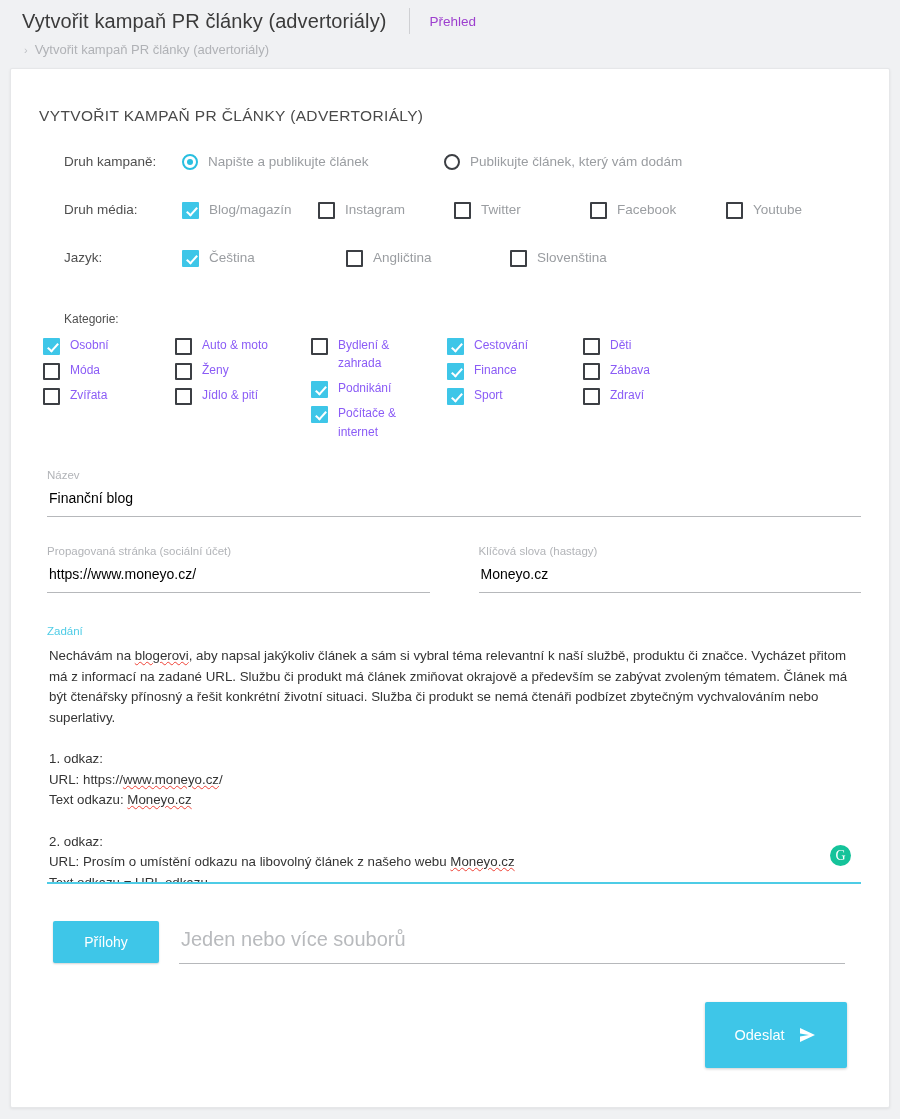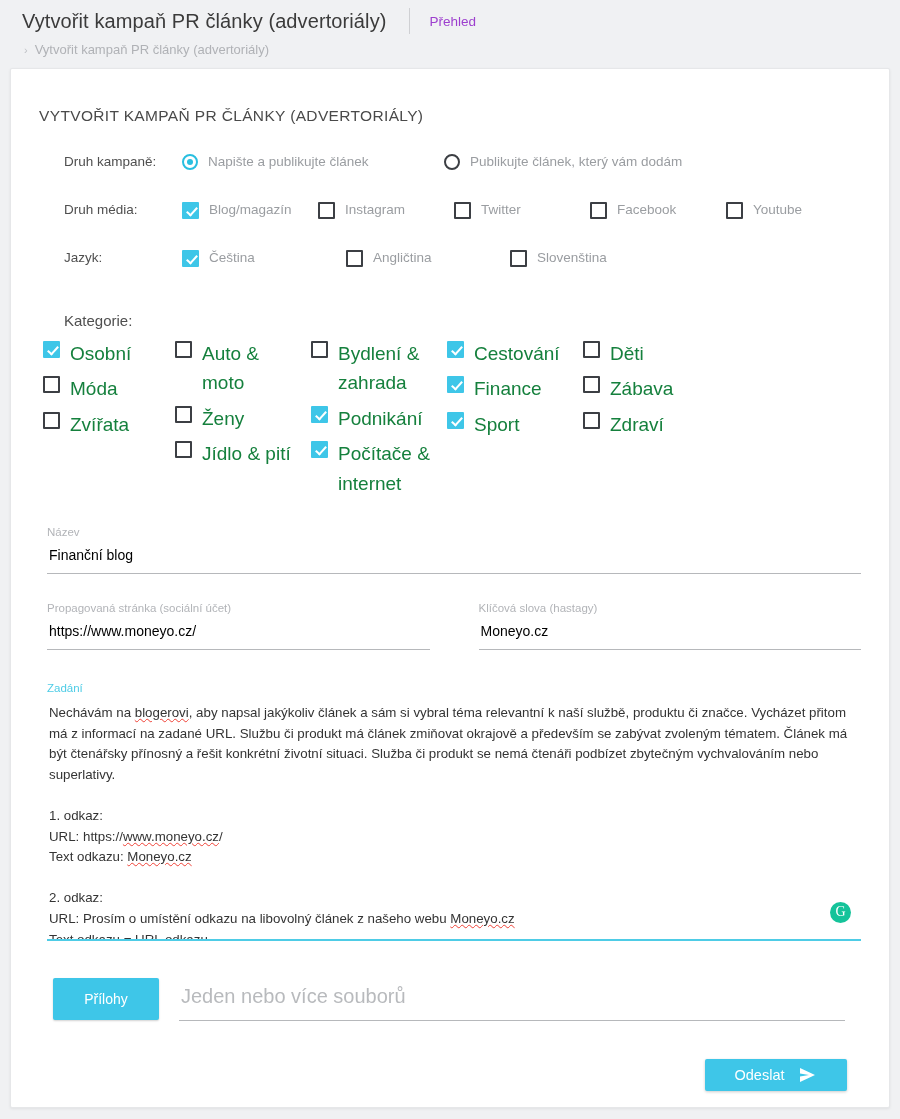--- a/index.html
+++ b/index.html
@@ -133,38 +133,38 @@
 
   
   .opt-media { width: 136px; }
   .opt-lang  { width: 164px; }
   .opt-radio1 { width: 262px; }
   .opt-radio2 { width: 280px; }
 
   
   .cat-block { margin-top: 30px; }
   .cat-heading {
-    font-size: 15px;
+    font-size: 12px;
     color: #4f4f4f;
     padding-left: 25px;
     margin-bottom: 10px;
     margin-top: 43px;
   }
   .cat-grid {
     display: flex;
     gap: 0;
   }
   .cat-col { width: 136px; flex: 0 0 136px; }
   .cat-col:first-child { padding-left: 4px; }
   .cat-item {
     display: flex;
     align-items: flex-start;
     gap: 10px;
-    font-size: 19px;
-    color: #15803d;
+    font-size: 12px;
+    color: #8b5cf6;
     line-height: 1.55;
     margin-bottom: 6px;
   }
   .cat-item .lbl { max-width: 95px; }
 
   
   .input-group { margin-top: 22px; position: relative; padding-left: 8px; }
   .flabel {
     font-size: 11.5px;
     color: #b2b4b8;
@@ -276,21 +276,21 @@
     justify-content: flex-end;
     margin-top: 38px;
     padding-right: 14px;
   }
   .btn-submit {
     background: #3ec6e8;
     color: #fff;
     border: none;
     font-family: "Liberation Sans", sans-serif;
     font-size: 14.5px;
-    padding: 8px 24px;
+    padding: 25px 24px;
     border-radius: 2px;
     box-shadow: 0 1px 3px rgba(0,0,0,.2);
     cursor: pointer;
     display: flex;
     align-items: center;
     gap: 14px;
     min-width: 142px;
     justify-content: center;
   }
   .send-icon { display: block; }

